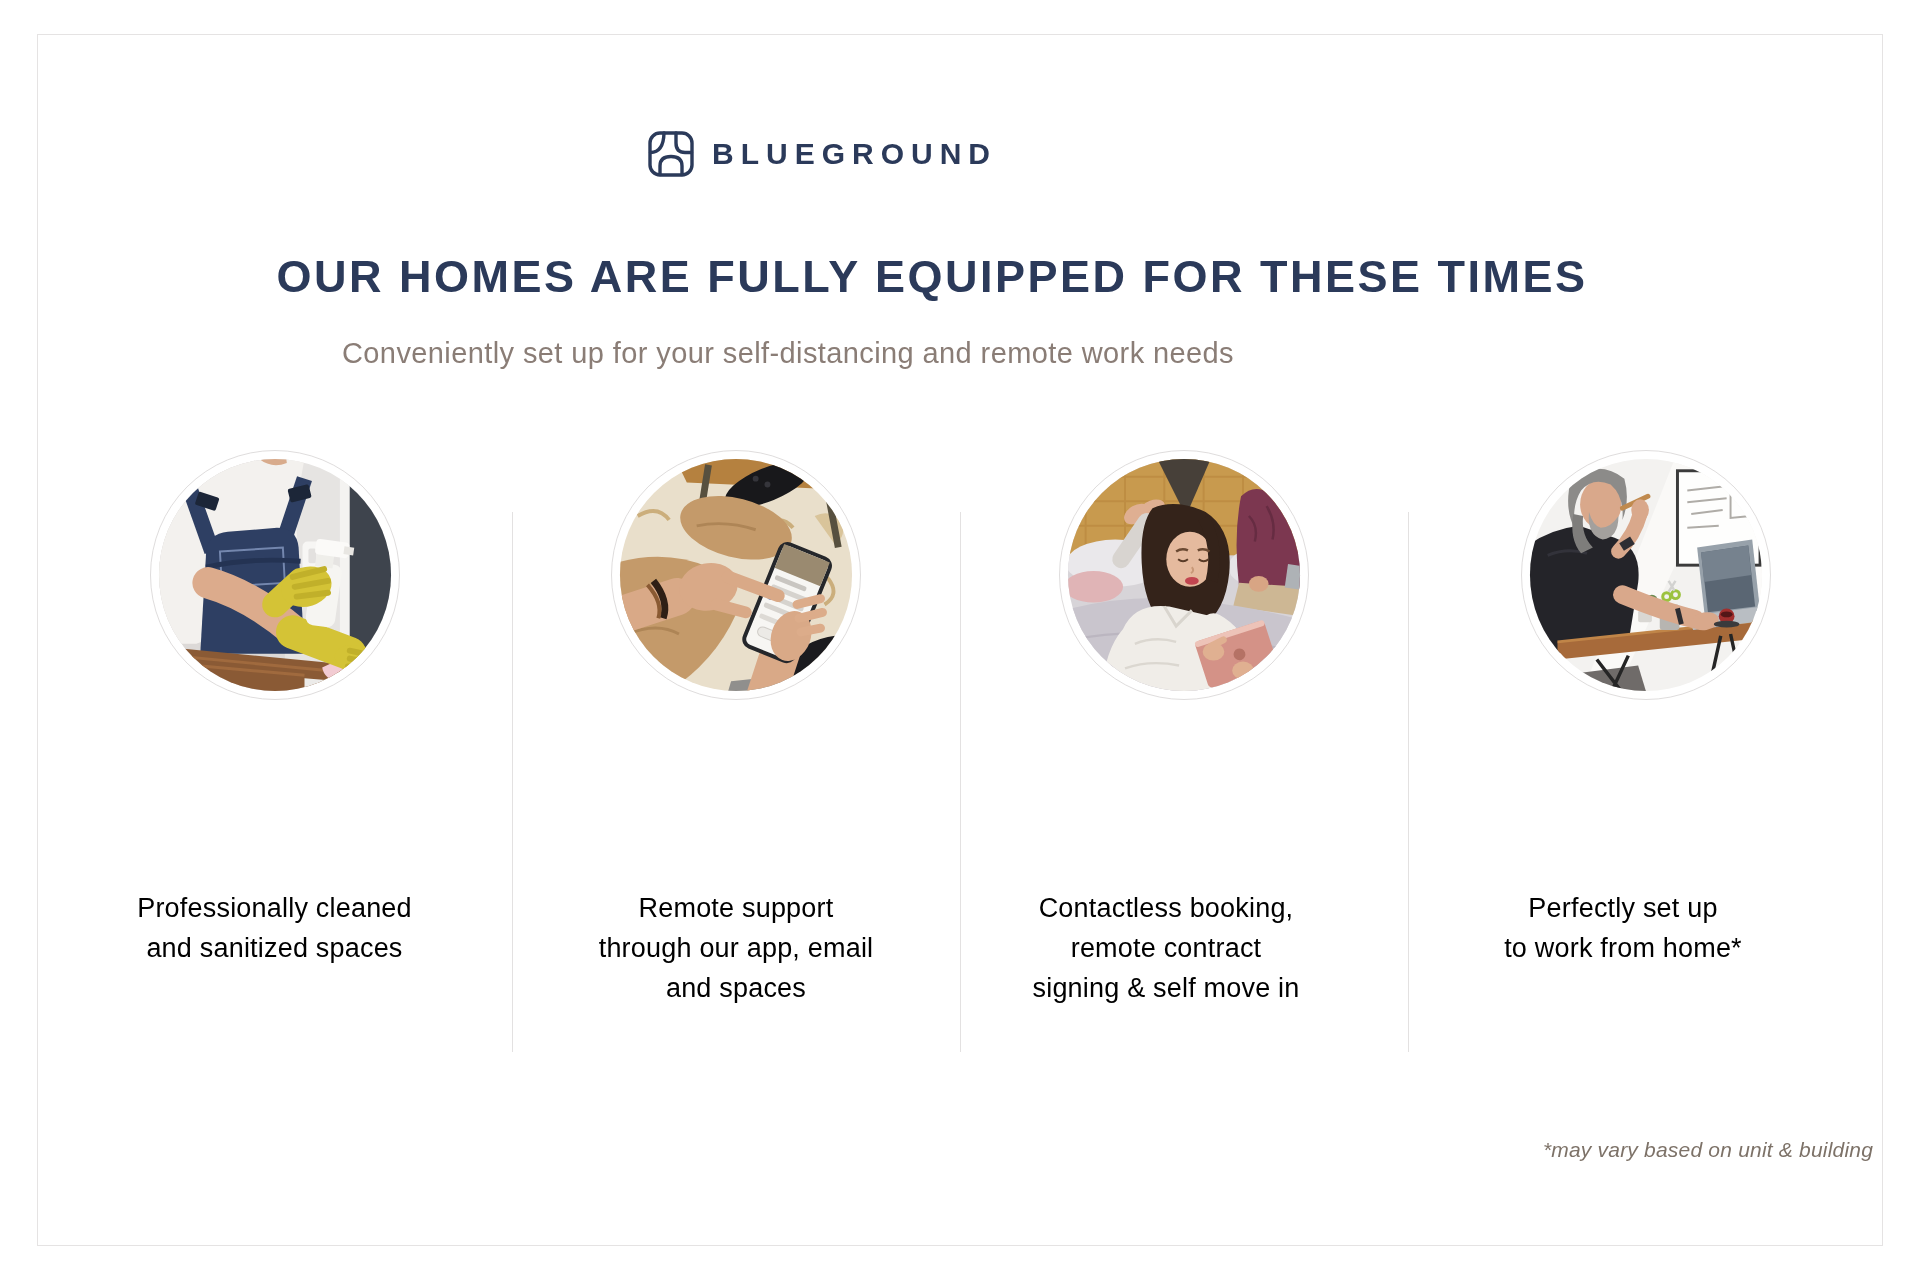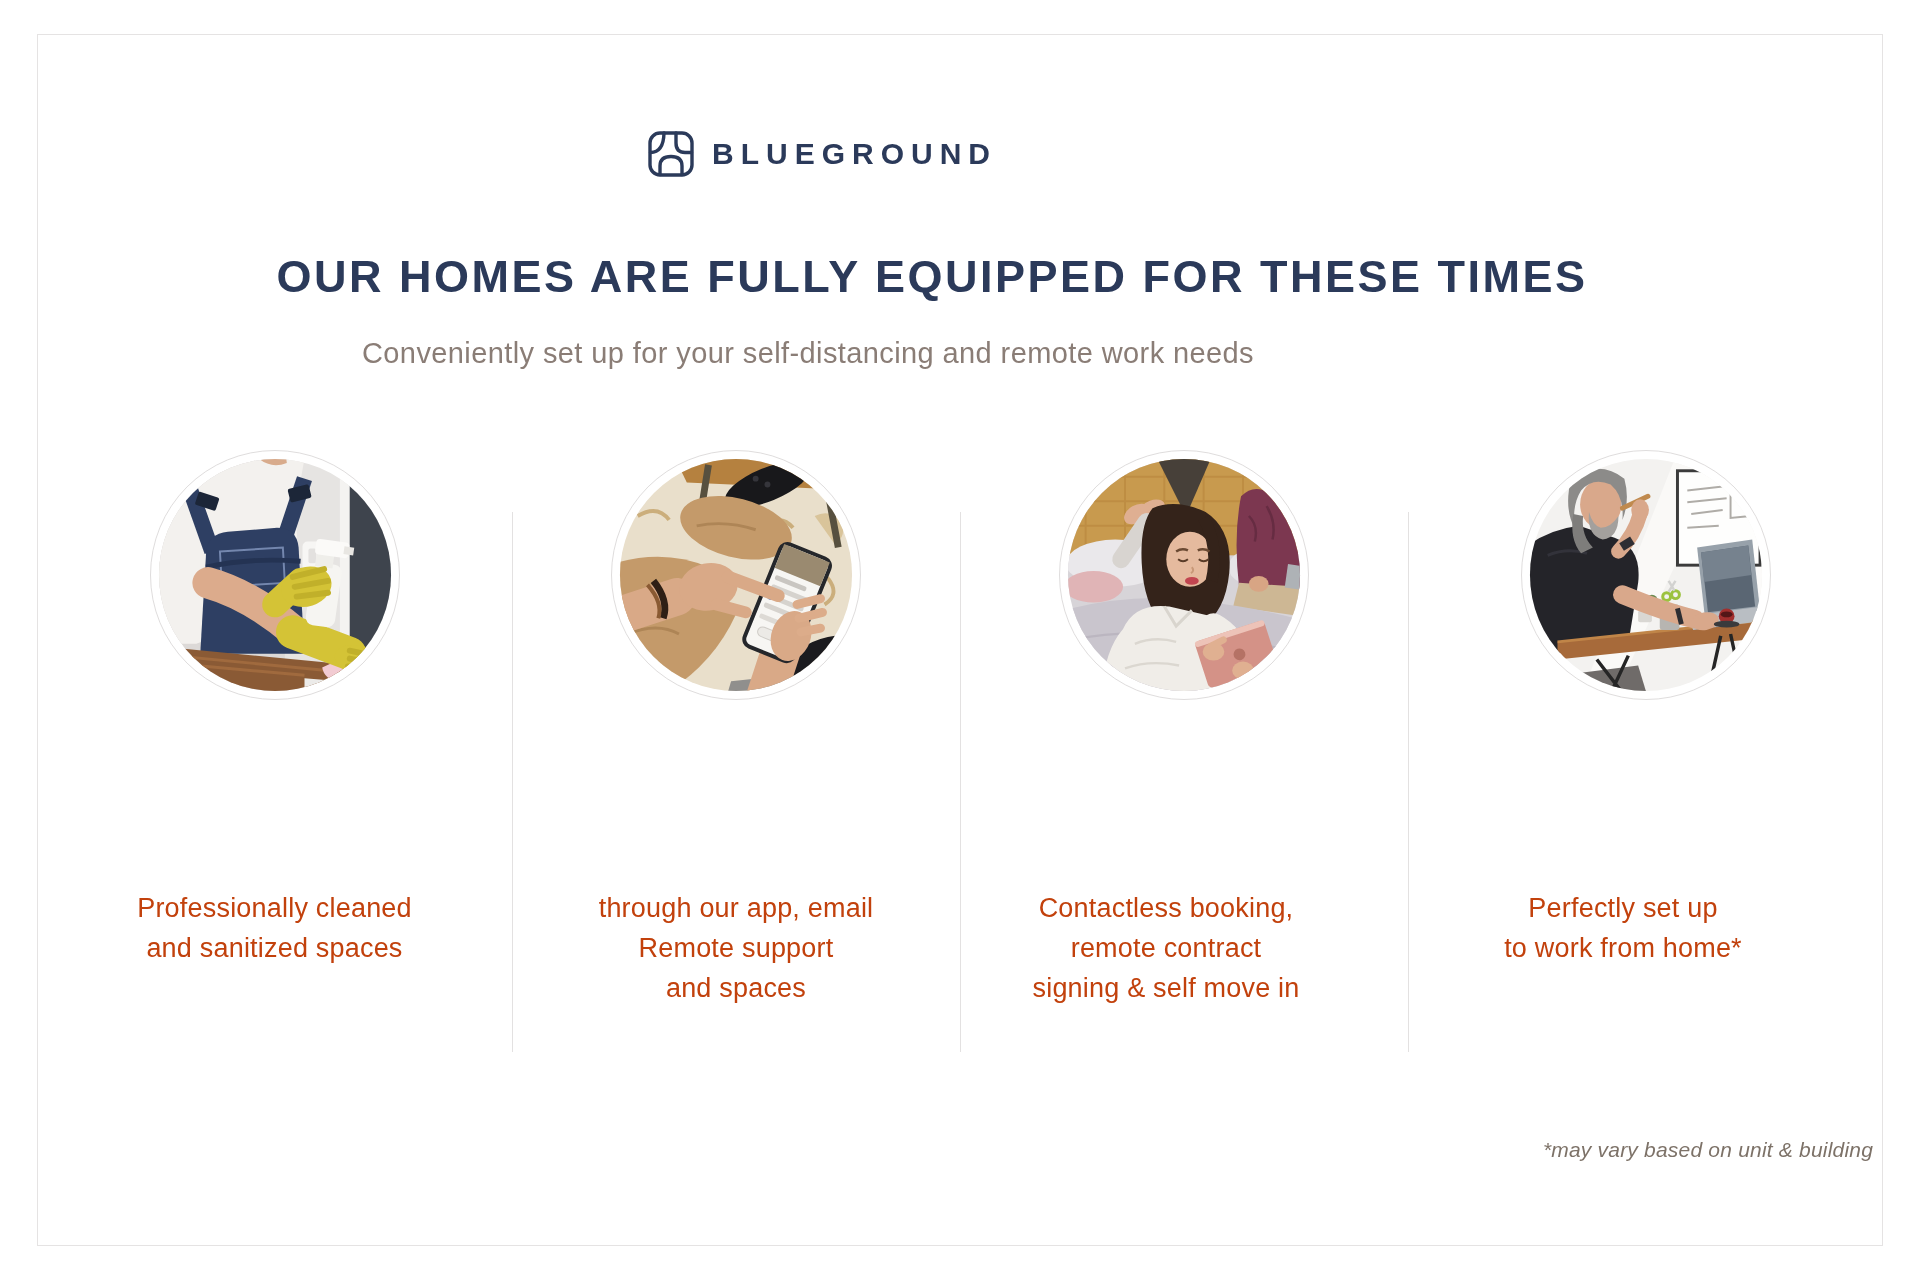--- a/index.html
+++ b/index.html
@@ -11,37 +11,37 @@
 
   .logo-row { position:absolute; top:130px; left:0; width:1644px;
               display:flex; justify-content:center; align-items:center; gap:17px; }
   .logo-mark { width:48px; height:48px; display:block; }
   .brand-name { font-size:30px; font-weight:bold; letter-spacing:7px; color:#2B3A5A; }
 
   .headline { position:absolute; top:252px; left:0; width:1864px; text-align:center;
               font-size:45px; font-weight:bold; letter-spacing:2.5px; color:#2B3A5A; line-height:1.1; }
 
   .subheadline { position:absolute; top:337px; left:0; width:1576px; text-align:center;
-                 font-size:29px; font-weight:normal; letter-spacing:0.4px; color:#8A7D76;margin-left:20px; }
+                 font-size:29px; font-weight:normal; letter-spacing:0.4px; color:#8A7D76; }
 
   .divider { position:absolute; top:512px; width:1px; height:540px; background:#E3E1E1; }
   .divider.d1 { left:512px; } .divider.d2 { left:960px; } .divider.d3 { left:1408px; }
 
   .col { position:absolute; top:450px; }
   .col.c1 { left:37px;   width:475px; }
   .col.c2 { left:512px;  width:448px; }
   .col.c3 { left:960px;  width:448px; }
   .col.c4 { left:1408px; width:475px; }
 
   .circle { width:250px; height:250px; margin:0 auto; border-radius:50%;
             background:#ffffff; border:1px solid #DFDDDD; padding:6px; }
   .photo { width:236px; height:236px; border-radius:50%; display:block; }
 
   .caption { position:absolute; top:888px; text-align:center;
-             font-size:27px; line-height:40px; color:#c2410c; letter-spacing:0.2px; }
+             font-size:27px; line-height:40px; color:#000000; letter-spacing:0.2px; }
   .caption.c1 { left:37px;   width:475px; }
   .caption.c2 { left:512px;  width:448px; }
   .caption.c3 { left:942px;  width:448px; }
   .caption.c4 { left:1408px; width:430px; }
 
   .footnote { position:absolute; top:1138px; left:1488px; width:440px; text-align:center;
               font-style:italic; font-size:21px; color:#7D7268; letter-spacing:0.2px; }
 </style>
 </head>
 <body>
@@ -265,22 +265,22 @@
     </svg>
   </div>
 </div>
 
 <div class="caption c1">
   <div>Professionally cleaned</div>
   <div>and sanitized spaces</div>
   <div></div>
 </div>
 <div class="caption c2">
+  <div>Remote support</div>
   <div>through our app, email</div>
-  <div>Remote support</div>
   <div>and spaces</div>
 </div>
 <div class="caption c3">
   <div>Contactless booking,</div>
   <div>remote contract</div>
   <div>signing &amp; self move in</div>
 </div>
 <div class="caption c4">
   <div>Perfectly set up</div>
   <div>to work from home*</div>

